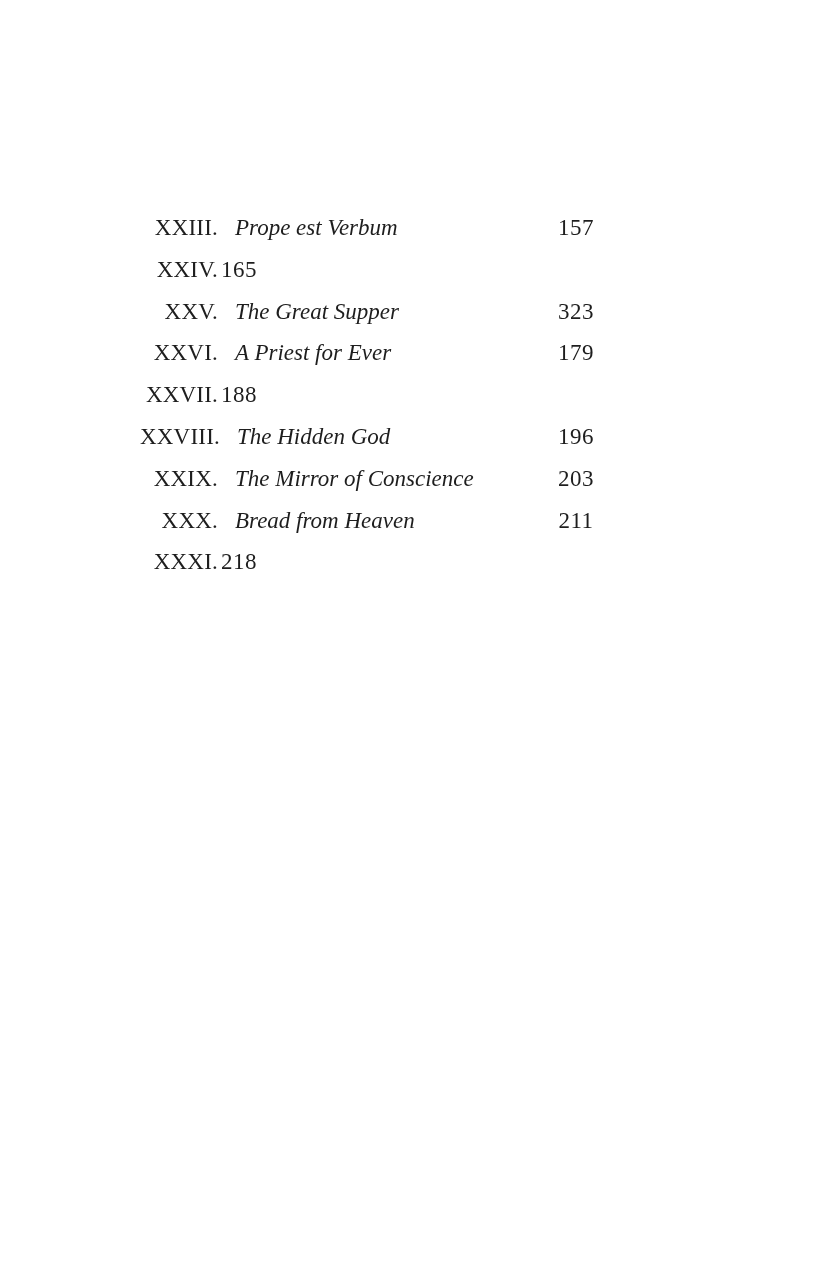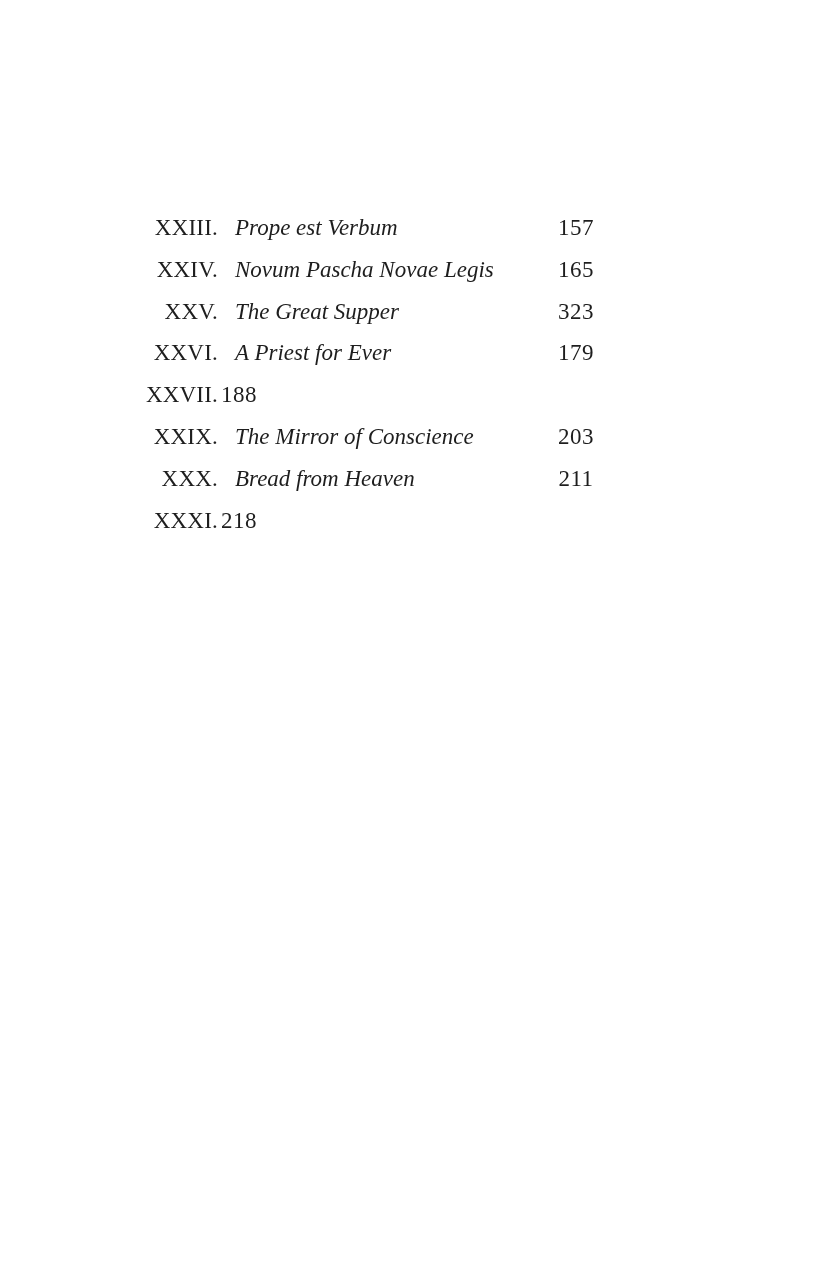--- a/index.html
+++ b/index.html
@@ -63,41 +63,45 @@
 <div class="page">
   <div class="toc" id="toc-list" style="color: rgb(30, 30, 30);">
   <div class="toc-row">
     <span class="toc-numeral">XXIII.</span>
     <span class="toc-title">Prope est Verbum</span>
     <span class="toc-page">157</span>
   </div>
 
   <div class="toc-row">
     <span class="toc-numeral">XXIV.</span>
-    <span class="toc-title">Novum Pascha Novae Legis</span>
     <span class="toc-page">165</span>
   </div>
 
   <div class="toc-row">
     <span class="toc-numeral">XXV.</span>
     <span class="toc-title">The Great Supper</span>
     <span class="toc-page">323</span>
   </div>
 
   <div class="toc-row">
     <span class="toc-numeral">XXVI.</span>
     <span class="toc-title">A Priest for Ever</span>
     <span class="toc-page">179</span>
   </div>
 
   <div class="toc-row">
     <span class="toc-numeral">XXVII.</span>
     <span class="toc-page">188</span>
   </div>
 
+  <div class="toc-row">
+    <span class="toc-numeral">XXVIII.</span>
+    <span class="toc-title">The Hidden God</span>
+    <span class="toc-page">196</span>
+  </div>
 
   <div class="toc-row">
     <span class="toc-numeral">XXIX.</span>
     <span class="toc-title">The Mirror of Conscience</span>
     <span class="toc-page">203</span>
   </div>
 
   <div class="toc-row">
     <span class="toc-numeral">XXX.</span>
     <span class="toc-title">Bread from Heaven</span>

